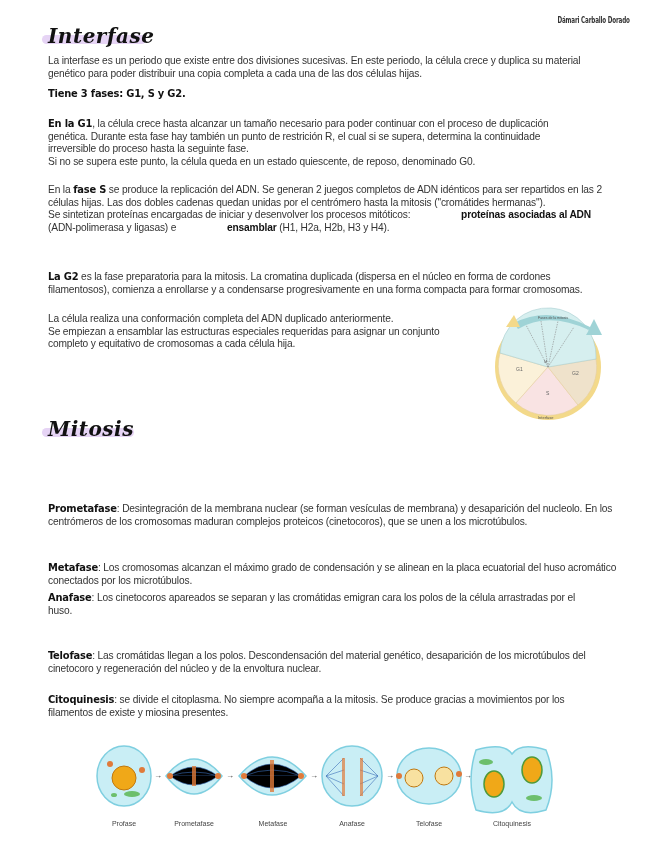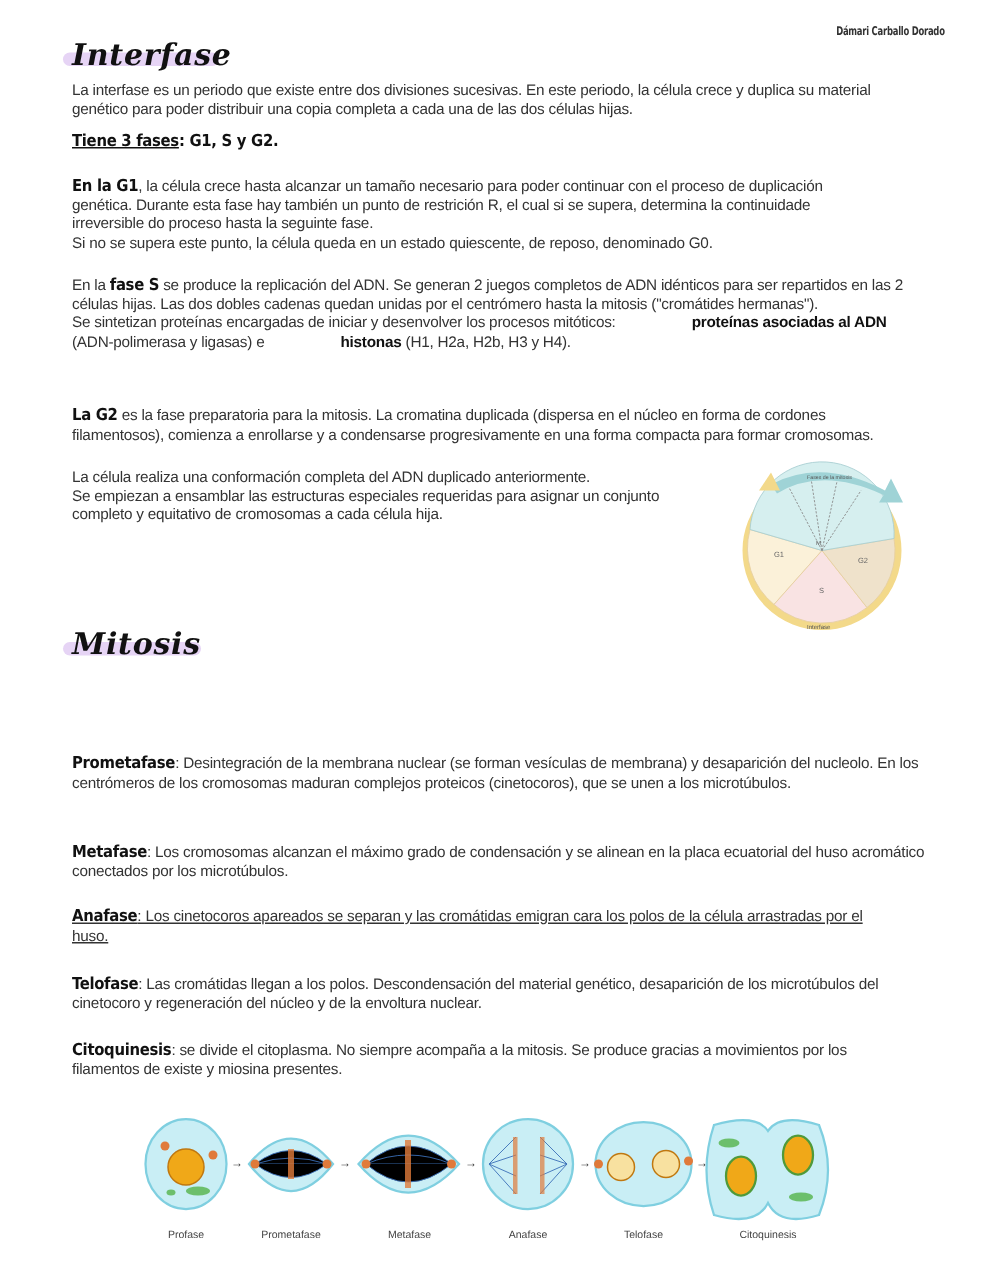--- a/index.html
+++ b/index.html
@@ -8,21 +8,21 @@
   .page { position:absolute; left:0; top:0; width:656px; height:848px; background:#fff; }
   .author { position:absolute; right:26px; top:16px; font-family:"DejaVu Sans Condensed","DejaVu Sans", sans-serif;
             font-size:8px; font-weight:bold; letter-spacing:-0.2px; color:#333; transform:scaleX(0.78); transform-origin:right center; }
   .title-wrap { position:absolute; display:inline-block; }
   .title-hl { position:absolute; left:-6px; height:9px; border-radius:5px; background:#e6d4f5; }
   .title { position:relative; font-family:"DejaVu Serif", serif; font-style:italic; font-weight:bold;
            font-size:20px; color:#111; letter-spacing:0.5px; line-height:22px; }
   .para { position:absolute; left:48px; font-size:10.2px; line-height:12.6px; color:#333; letter-spacing:-0.15px; }
   .hd { font-family:"DejaVu Sans Condensed","DejaVu Sans", sans-serif; font-weight:bold; color:#111;
         font-size:11px; letter-spacing:-0.2px; text-transform:none; }
-  .ul { text-decoration:underline; }
+  .ul { }
   b.k { color:#111;padding-left:48px; }
   .cycle { position:absolute; left:486px; top:305px; width:124px; height:116px; }
   .mitosis-fig { position:absolute; left:94px; top:740px; width:460px; height:92px; }
   .fig-label { position:absolute; font-size:7px; color:#444; text-align:center; width:60px; }
 </style>
 </head>
 <body>
 
 <div class="page">
 
@@ -39,21 +39,21 @@
     <span class="hd ul">Tiene 3 fases</span><span class="hd">: G1, S y G2.</span>
   </div>
 
   <div class="para" style="top:118px; width:540px;">
     <span class="hd">En la G1</span><span>, la célula crece hasta alcanzar un tamaño necesario para poder continuar con el proceso de duplicación genética. Durante esta fase hay también un punto de restrición R, el cual si se supera, determina la continuidade irreversible do proceso hasta la seguinte fase.</span><br>
     <span>Si no se supera este punto, la célula queda en un estado quiescente, de reposo, denominado G0.</span>
   </div>
 
   <div class="para" style="top:184px; width:572px;">
     <span>En la </span><span class="hd">fase S</span><span> se produce la replicación del ADN. Se generan 2 juegos completos de ADN idénticos para ser repartidos en las 2 células hijas. Las dos dobles cadenas quedan unidas por el centrómero hasta la mitosis ("cromátides hermanas").</span><br>
-    <span>Se sintetizan proteínas encargadas de iniciar y desenvolver los procesos mitóticos: </span><b class="k">proteínas asociadas al ADN</b><span> (ADN-polimerasa y ligasas) e </span><b class="k">histonas</b><span> (H1, H2a, H2b, H3 y H4).</span>
+    <span>Se sintetizan proteínas encargadas de iniciar y desenvolver los procesos mitóticos: </span><b class="k">proteínas asociadas al ADN</b><span> (ADN-polimerasa y ligasas) e </span><b class="k">ensamblar</b><span> (H1, H2a, H2b, H3 y H4).</span>
   </div>
 
   <div class="para" style="top:271px; width:560px;">
     <span class="hd">La G2</span><span> es la fase preparatoria para la mitosis. La cromatina duplicada (dispersa en el núcleo en forma de cordones filamentosos), comienza a enrollarse y a condensarse progresivamente en una forma compacta para formar cromosomas.</span>
   </div>
   <div class="para" style="top:313px; width:425px;">
     <span>La célula realiza una conformación completa del ADN duplicado anteriormente.</span><br>
     <span>Se empiezan a ensamblar las estructuras especiales requeridas para asignar un conjunto completo y equitativo de cromosomas a cada célula hija.</span>
   </div>
 
@@ -83,21 +83,21 @@
     <div class="title-hl" style="top:10px; width:92px;"></div>
     <div class="title">Mitosis</div>
   </div>
 
   <div class="para" style="top:503px; width:572px;">
     <span class="hd">Prometafase</span><span>: Desintegración de la membrana nuclear (se forman vesículas de membrana) y desaparición del nucleolo. En los centrómeros de los cromosomas maduran complejos proteicos (cinetocoros), que se unen a los microtúbulos.</span>
   </div>
   <div class="para" style="top:562px; width:572px;">
     <span class="hd">Metafase</span><span>: Los cromosomas alcanzan el máximo grado de condensación y se alinean en la placa ecuatorial del huso acromático conectados por los microtúbulos.</span>
   </div>
-  <div class="para" style="top:605px; width:545px;text-decoration:underline;">
+  <div class="para" style="top:592px; width:545px;">
     <span class="hd">Anafase</span><span>: Los cinetocoros apareados se separan y las cromátidas emigran cara los polos de la célula arrastradas por el huso.</span>
   </div>
   <div class="para" style="top:650px; width:572px;">
     <span class="hd">Telofase</span><span>: Las cromátidas llegan a los polos. Descondensación del material genético, desaparición de los microtúbulos del cinetocoro y regeneración del núcleo y de la envoltura nuclear.</span>
   </div>
   <div class="para" style="top:694px; width:520px;">
     <span class="hd">Citoquinesis</span><span>: se divide el citoplasma. No siempre acompaña a la mitosis. Se produce gracias a movimientos por los filamentos de existe y miosina presentes.</span>
   </div>
 
   <div class="mitosis-fig">

